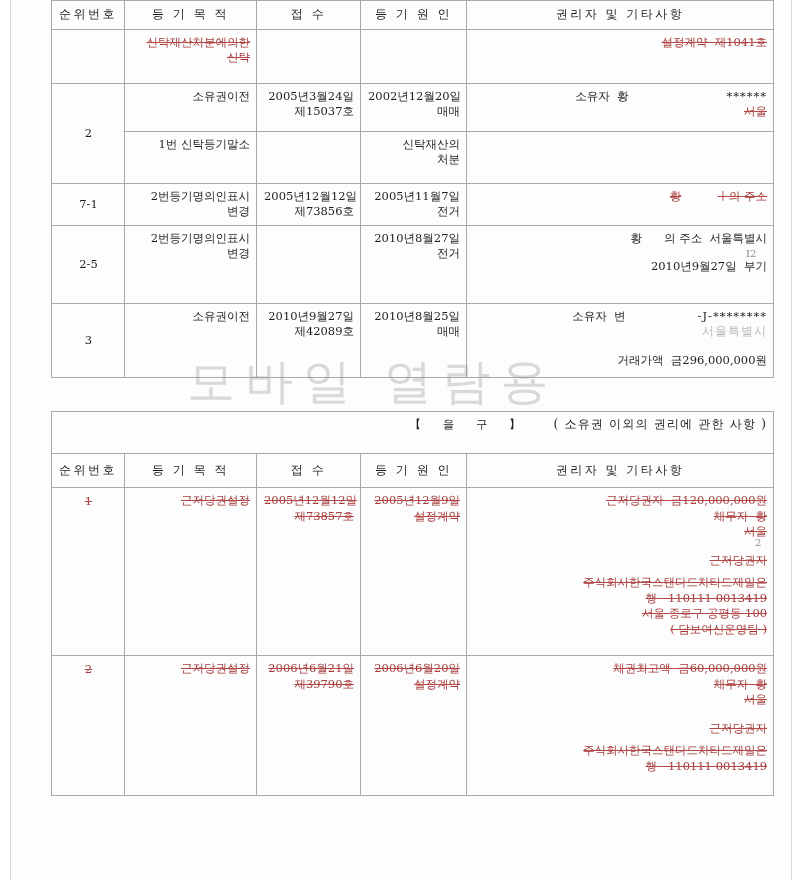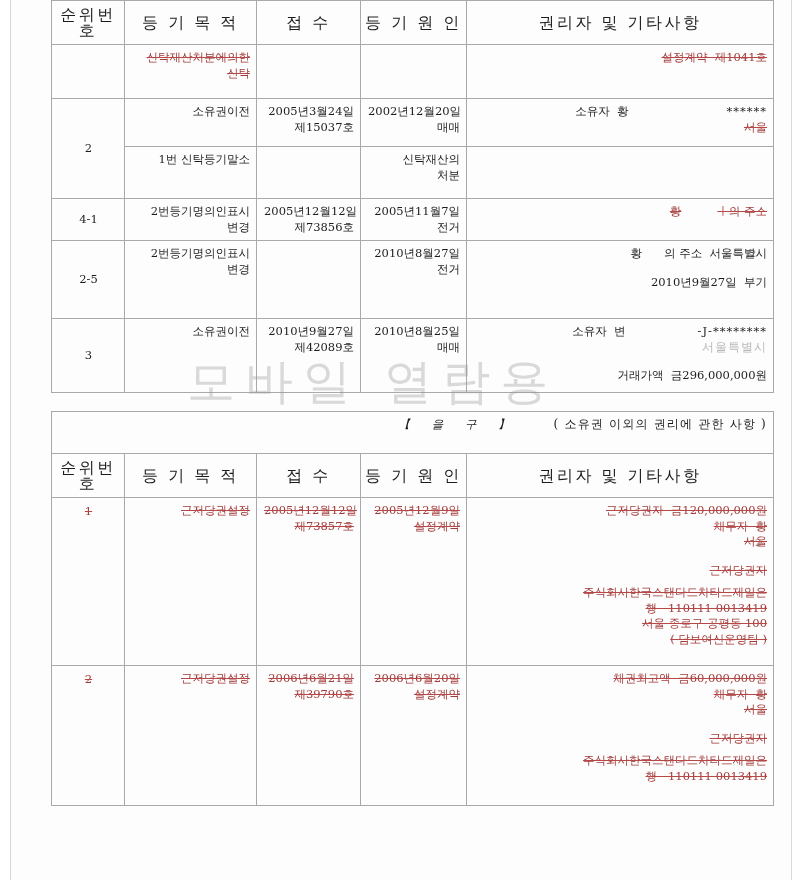--- a/index.html
+++ b/index.html
@@ -64,21 +64,21 @@
     font-size: 11.5px;
     line-height: 15.5px;
     font-weight: 400;
     background: transparent;
     text-align: right;
   }
   .reg-table th {
     text-align: center;
     vertical-align: middle;
     padding: 6px 4px;
-    font-size: 16px;
+    font-size: 12px;
     letter-spacing: 2.5px;
     font-weight: 400;
     background: transparent;
   }
   .c-seq   { width: 73px;  text-align: center; }
   .c-purp  { width: 132px; }
   .c-recv  { width: 104px; }
   .c-cause { width: 106px; }
   .c-right { width: 307px; }
 
@@ -93,22 +93,22 @@
     border: 1px solid #a9a9a9;
     background: #e2e2e2;
     height: 32px;
     font-size: 13px;
     letter-spacing: 1px;
     text-align: left;
     padding-left: 44px;
     vertical-align: middle;
     font-weight: 400;
   }
-  .band-title .band-main { letter-spacing: 9px; font-style: italic; }
-  .band-title .band-sub { margin-left: 35px; font-size: 12px; letter-spacing: 1.2px; }
+  .band-title .band-main { letter-spacing: 9px; }
+  .band-title .band-sub { margin-left: 24px; font-size: 12px; letter-spacing: 1.2px; }
 
   
   .struck {
     color: #a23a3a;
     text-decoration: line-through;
     text-decoration-color: #b84747;
     text-decoration-thickness: 1px;
   }
 
   .line { display: block; white-space: pre; }
@@ -196,21 +196,21 @@
         </td>
         <td></td>
         <td>
           <span class="line">신탁재산의</span>
           <span class="line">처분</span>
         </td>
         <td></td>
       </tr>
 
       <tr style="height:42px">
-        <td class="center">4-1</td>
+        <td class="center">7-1</td>
         <td>
           <span class="line">2번등기명의인표시</span>
           <span class="line">변경</span>
         </td>
         <td>
           <span class="line">2005년12월12일</span>
           <span class="line">제73856호</span>
         </td>
         <td>
           <span class="line">2005년11월7일</span>

